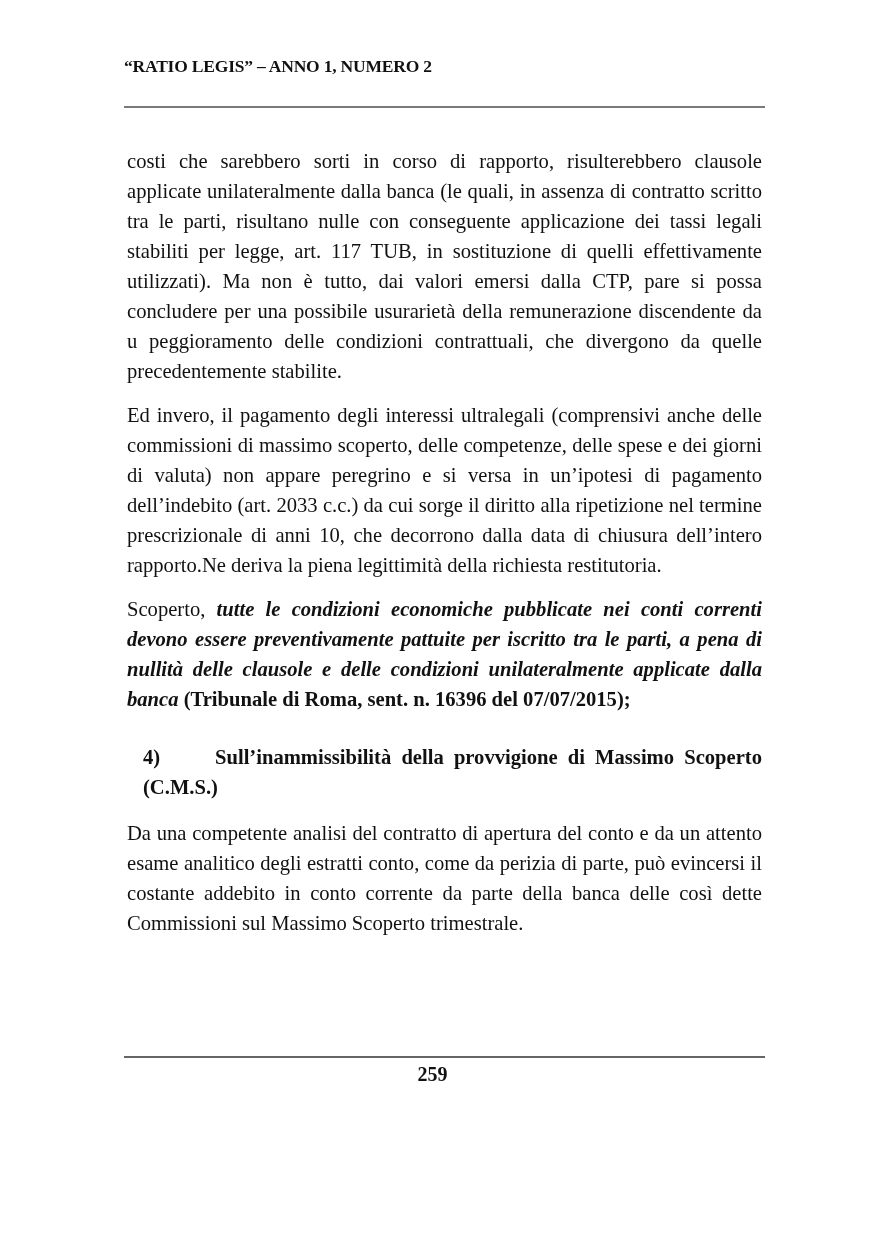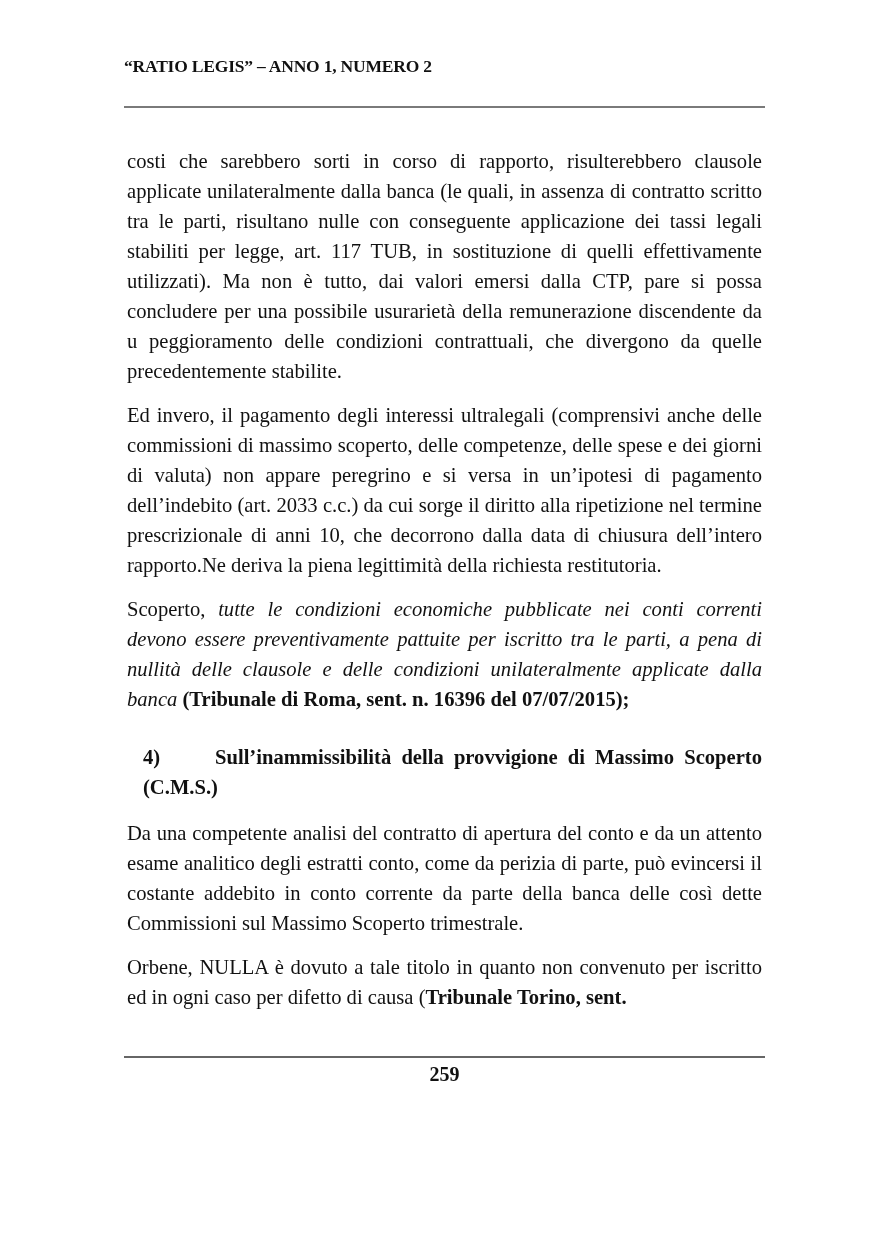--- a/index.html
+++ b/index.html
@@ -16,40 +16,39 @@
   .rule {
     position: absolute; left: 124px; width: 641px; height: 2px; background: #7a7a7a;
   }
   .rule.top { top: 106px; }
   .rule.bottom { top: 1056px; height: 1.5px; background: #666; }
   .content {
     position: absolute; left: 127px; width: 635px; top: 146px;
     font-size: 20.6px; line-height: 30px;
   }
   .para { margin: 0 0 14px 0; text-align: justify; text-align-last: left; }
-  .para .it { font-style: italic; }
+  .para .it { font-style: italic; font-weight: bold; }
   .para .b { font-weight: bold; }
   .heading {
     margin: 28px 0 16px 16px; font-weight: bold; text-align: justify; text-align-last: left;
   }
   .heading .num { display: inline-block; width: 72px; }
   .page-number {
-    position: absolute; left: 124px; width: 641px; top: 1063px;
+    position: absolute; left: 112px; width: 641px; top: 1063px;
     text-align: center; font-weight: bold; font-size: 20px;
   }
 </style>
 </head>
 <body>
 
 <div class="header-title">“RATIO LEGIS”  –  ANNO 1, NUMERO 2</div>
 <div class="rule top"></div>
 
 <div class="content">
   <p class="para">costi che sarebbero sorti in corso di rapporto, risulterebbero clausole applicate unilateralmente dalla banca (le quali, in assenza di contratto scritto tra le parti, risultano nulle con conseguente applicazione dei tassi legali stabiliti per legge, art. 117 TUB, in sostituzione di quelli effettivamente utilizzati). Ma non è tutto, dai valori emersi dalla CTP, pare si possa concludere per una possibile usurarietà della remunerazione discendente da u peggioramento delle condizioni contrattuali, che divergono da quelle precedentemente stabilite.</p>
   <p class="para">Ed invero, il pagamento degli interessi ultralegali (comprensivi anche delle commissioni di massimo scoperto, delle competenze, delle spese e dei giorni di valuta) non appare peregrino e si versa in un’ipotesi di pagamento dell’indebito (art. 2033 c.c.) da cui sorge il diritto alla ripetizione nel termine prescrizionale di anni 10, che decorrono dalla data di chiusura dell’intero rapporto.Ne deriva la piena legittimità della richiesta restitutoria.</p>
   <p class="para"><span>Scoperto, </span><span class="it">tutte le condizioni economiche pubblicate nei conti correnti devono essere preventivamente pattuite per iscritto tra le parti, a pena di nullità delle clausole e delle condizioni unilateralmente applicate dalla banca</span><span> </span><span class="b">(Tribunale di Roma, sent. n. 16396 del 07/07/2015);</span></p>
   <h2 class="heading" style="font-size:20.6px;"><span class="num">4)</span><span>Sull’inammissibilità della provvigione di Massimo Scoperto (C.M.S.)</span></h2>
   <p class="para">Da una competente analisi del contratto di apertura del conto e da un attento esame analitico degli estratti conto, come da perizia di parte, può evincersi il costante addebito in conto corrente da parte della banca delle così dette Commissioni sul Massimo Scoperto trimestrale.</p>
-  <p class="para"><span>Orbene, NULLA è dovuto a tale titolo in quanto non convenuto per iscritto ed in ogni caso per difetto di causa (</span><span class="b">Tribunale Torino, sent.</span></p>
 </div>
 
 <div class="rule bottom"></div>
 <div class="page-number">259</div>
 
 </body></html>

